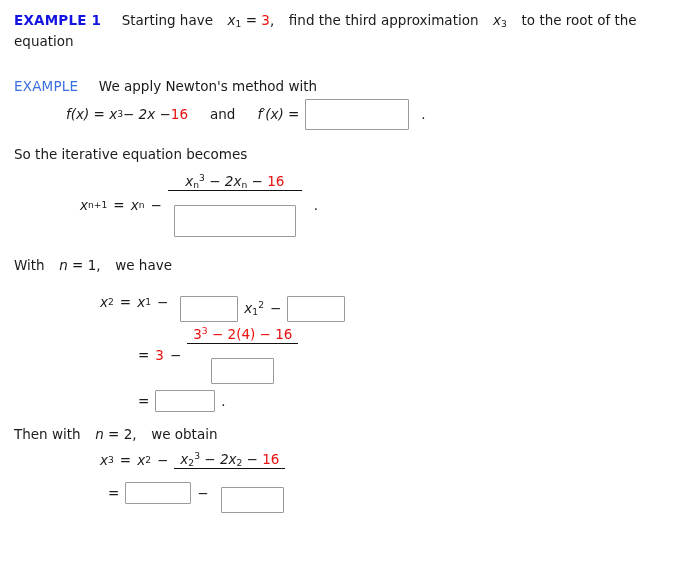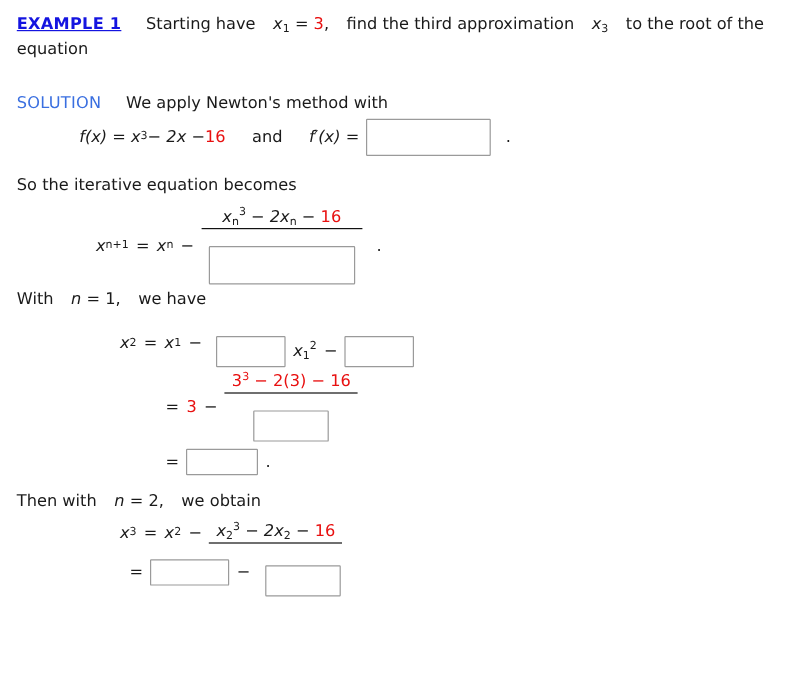--- a/index.html
+++ b/index.html
@@ -11,21 +11,21 @@
     width: 674px;
     height: 568px;
     font-family: "DejaVu Sans", "Liberation Sans", sans-serif;
     font-size: 13.5px;
     color: #1a1a1a;
     position: relative;
     overflow: hidden;
   }
   .page { padding: 10px 8px 0 14px; }
 
-  .blue-bold { color: #1414e0; font-weight: bold; letter-spacing: .2px; text-decoration: underline; }
+  .blue-bold { color: #1414e0; font-weight: bold; letter-spacing: .2px; }
   .blue-head { color: #3a6fe0; letter-spacing: .2px; }
   .red { color: #e81010; }
   .blue { color: #1a3fd0; }
   .teal { color: #2aa0b8; }
   .mi { font-style: italic; }
 
   sup, sub {
     font-size: 0.68em;
     line-height: 0;
   }
@@ -108,21 +108,21 @@
     <span class="sp"></span>
     <span class="mi">x</span><sub>3</sub>
     <span class="sp"></span>
     <span>to the root of the equation</span>
   </div>
 
 
   <div class="gap"></div>
 
   <div class="line" style="margin-top:12px;">
-    <span class="blue-head">SOLUTION</span>
+    <span class="blue-head">EXAMPLE</span>
     <span class="sp2"></span>
     <span>We apply Newton's method with</span>
   </div>
 
   <div class="eqrow indent1" style="margin-top:0;">
     <span class="mi">f(x) = x</span>
       <sup>3</sup>
       <span class="mi"> − 2x − </span>
       <span class="red">16</span>
     <span class="sp3"></span>
@@ -151,21 +151,21 @@
       <span>−</span>
       <span class="sp"></span>
     <span class="frac">
       <span class="num"><span class="mi">x</span><sub>n</sub><sup>3</sup><span class="mi"> − 2x</span><sub>n</sub><span> − </span><span class="red">16</span></span>
       <span class="den"><input class="ibox den" type="text" value="" style=""></span>
     </span>
     <span class="sp2"></span>
     <span>.</span>
   </div>
 
-  <div class="line" style="margin-top:2px;">
+  <div class="line" style="margin-top:18px;">
     <span>With</span>
     <span class="sp"></span>
     <span class="mi">n</span>
     <span>= 1,</span>
     <span class="sp"></span>
     <span>we have</span>
   </div>
 
   <div class="eqrow indent3" style="margin-top:6px;">
     <span class="mi">x</span>
@@ -184,21 +184,21 @@
   </div>
 
   <div class="eqrow" style="padding-left:124px; margin-top:4px;">
     <span>=</span>
     <span class="sp"></span>
     <span class="red">3</span>
     <span class="sp"></span>
     <span>−</span>
     <span class="sp"></span>
     <span class="frac">
-      <span class="num red"><span>3</span><sup>3</sup><span> − 2(3) − </span><span>16</span></span>
+      <span class="num red"><span>3</span><sup>3</sup><span> − 2(4) − </span><span>16</span></span>
       <span class="den"><input class="ibox den3" type="text" value="" style=""></span>
     </span>
   </div>
 
   <div class="eqrow" style="padding-left:124px; margin-top:6px;">
     <span>=</span>
     <span class="sp"></span>
     <input class="ibox w60" type="text" value="" style="">
     <span class="sp"></span>
     <span>.</span>

